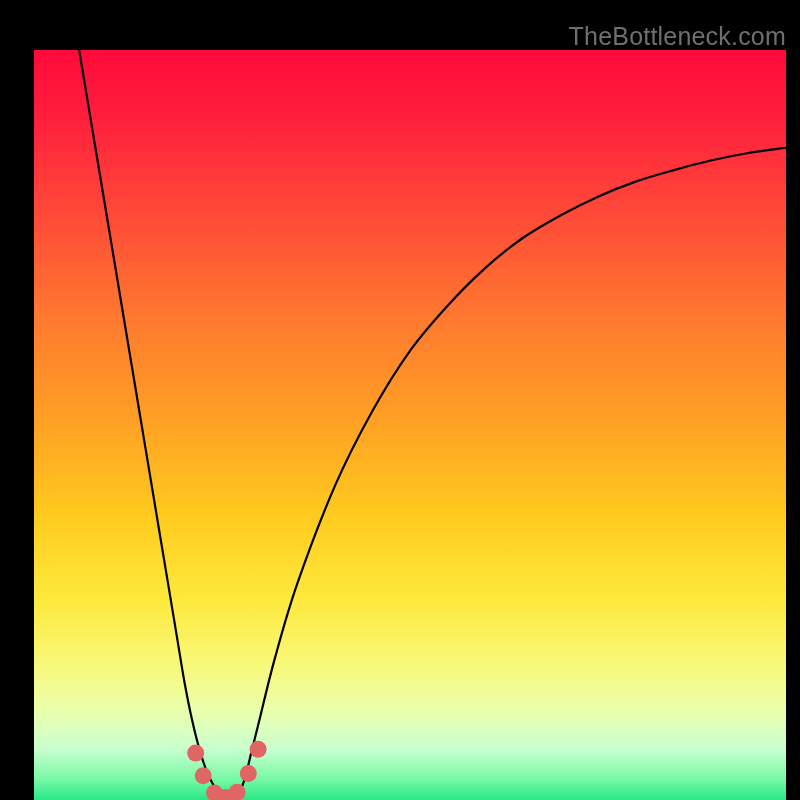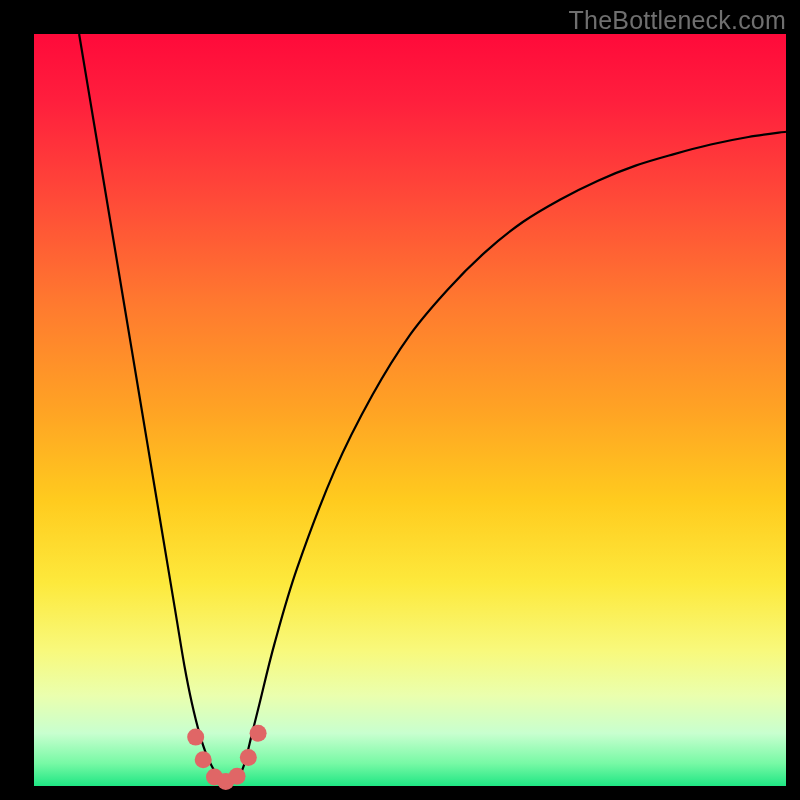--- a/index.html
+++ b/index.html
@@ -6,21 +6,21 @@
     margin: 0;
     padding: 0;
     width: 800px;
     height: 800px;
     background: #000;
     overflow: hidden;
     font-family: Arial, Helvetica, sans-serif;
   }
   .frame {
     position: absolute;
-    left: 0; top: 0;
+    left: 0; top: 16px;
     width: 800px; height: 736px;
     background: #000;
   }
   .plot {
     position: absolute;
     left: 34px;
     top: 34px;
     width: 752px;
     height: 752px;
     

